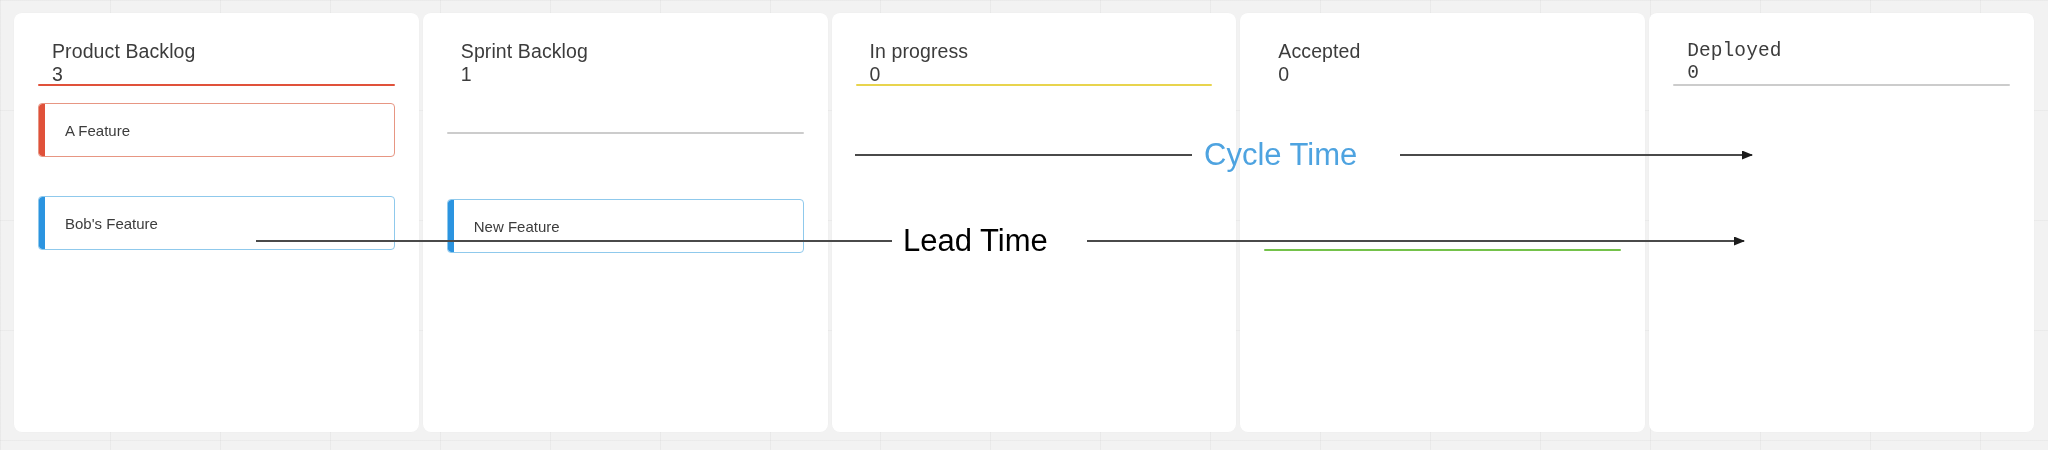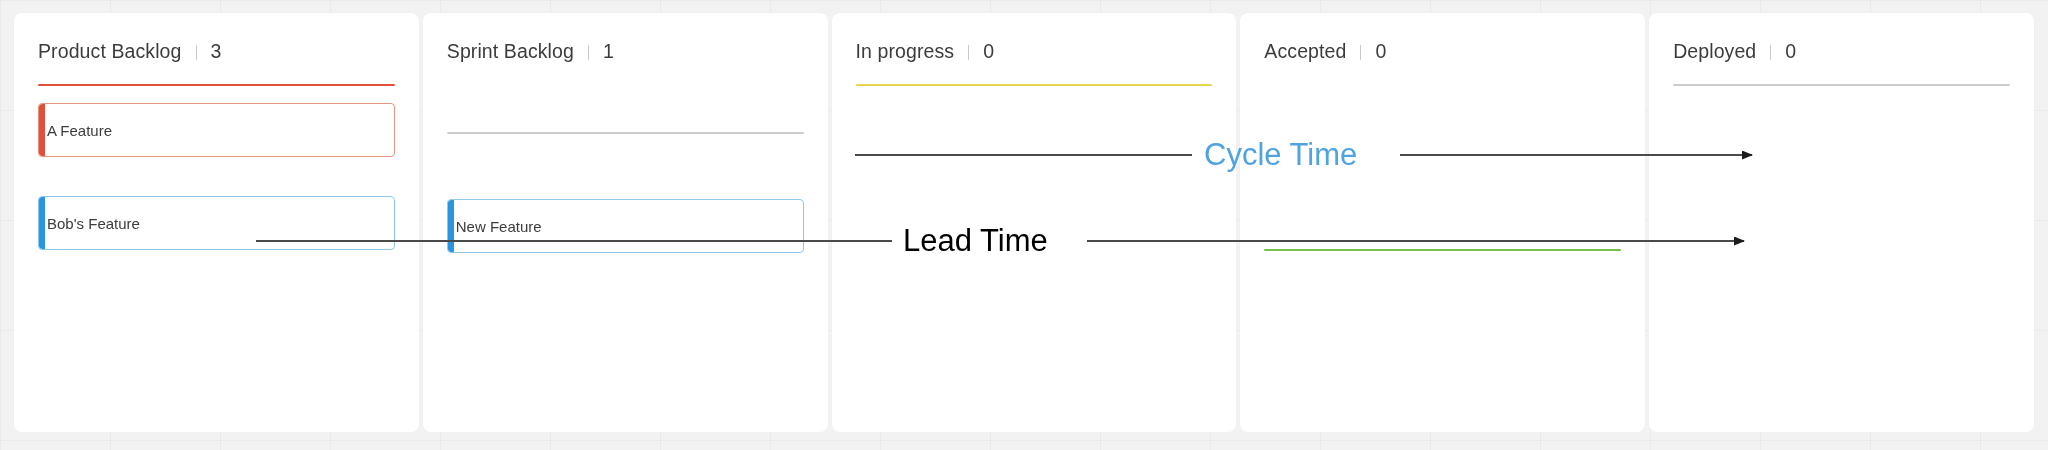--- a/index.html
+++ b/index.html
@@ -58,27 +58,28 @@
     display: flex;
     flex-direction: column;
     padding: 0 24px;
     box-sizing: border-box;
     box-shadow: 0 0 0 0.5px rgba(0,0,0,0.015);
   }
   .col-0 { width: 406px; }
   .col-1 { width: 406px; gap: 48px; }
   .col-2 { width: 406px; }
   .col-3 { width: 406px; justify-content: space-between; }
-  .col-4 { width: 386px; }
+  .col-4 { width: 386px; font-family: Liberation Mono, monospace; }
 
   .col-head {
     display: flex;
     align-items: baseline;
     padding-top: 27px;
     height: 28px;
+    flex-direction: column;
   }
   .col-title {
     font-size: 19.5px;
     color: #3c3c3c;
     letter-spacing: 0.1px;
   }
   .col-sep {
     display: inline-block;
     width: 1px;
     height: 15px;
@@ -117,21 +118,21 @@
   }
   .card-bar {
     width: 6px;
     align-self: stretch;
     flex: 0 0 6px;
     border-radius: 3px 0 0 3px;
   }
   .card-label {
     font-size: 15px;
     color: #3c3c3c;
-    padding-left: 2px;
+    padding-left: 20px;
     white-space: nowrap;
   }
 
   
   #annotations {
     position: absolute;
     left: 0; top: 0;
     width: 2048px;
     height: 450px;
     pointer-events: none;

